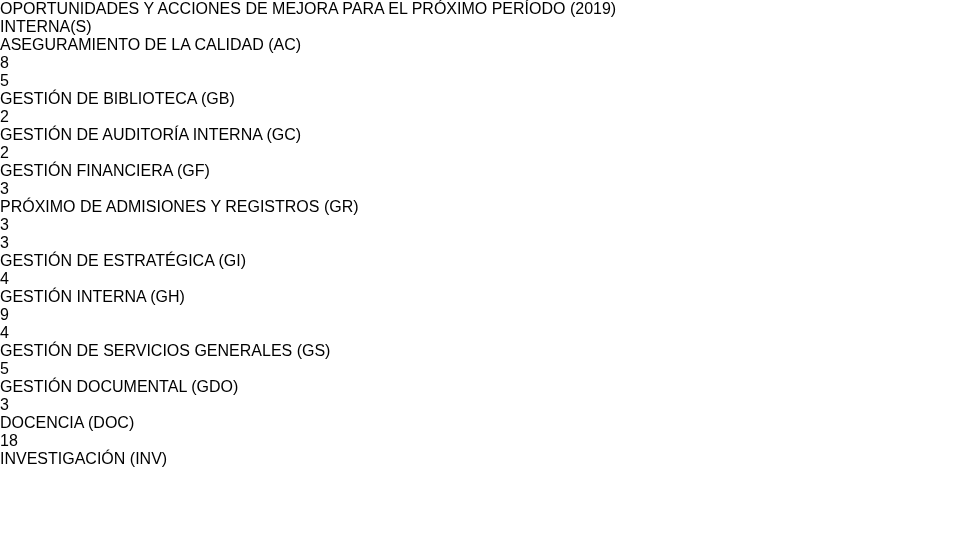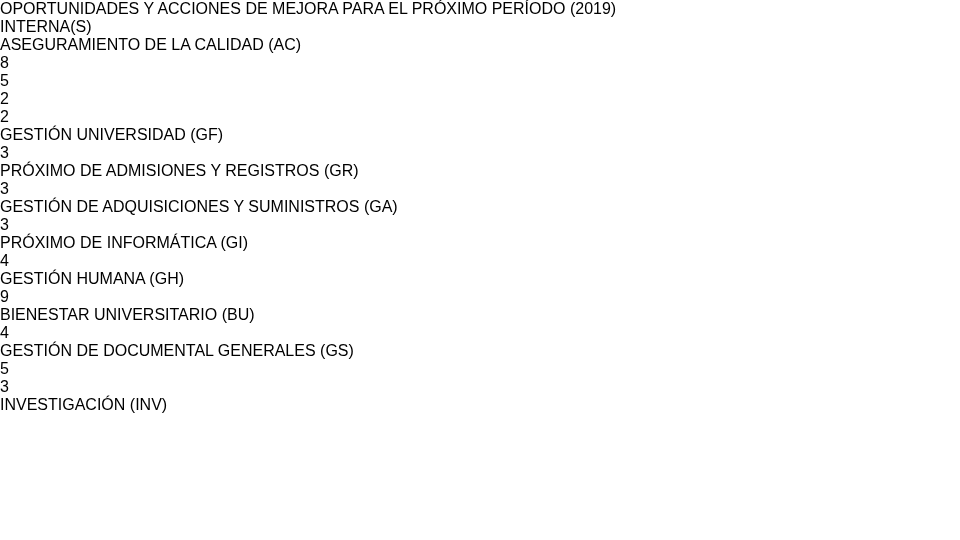--- a/index.html
+++ b/index.html
@@ -74,55 +74,60 @@
     </div>
     <div>
         <div class="trow">
           <div class="tc-p">ASEGURAMIENTO DE LA CALIDAD (AC)</div>
           <div class="tc-a">8</div>
         </div>
         <div class="trow">
           <div class="tc-a">5</div>
         </div>
         <div class="trow">
+          <div class="tc-p">GESTIÓN DE BIBLIOTECA (GB)</div>
           <div class="tc-a">2</div>
         </div>
         <div class="trow">
+          <div class="tc-p">GESTIÓN DE AUDITORÍA INTERNA (GC)</div>
           <div class="tc-a">2</div>
         </div>
         <div class="trow">
-          <div class="tc-p">GESTIÓN UNIVERSIDAD (GF)</div>
+          <div class="tc-p">GESTIÓN FINANCIERA (GF)</div>
           <div class="tc-a">3</div>
         </div>
         <div class="trow">
           <div class="tc-p">PRÓXIMO DE ADMISIONES Y REGISTROS (GR)</div>
           <div class="tc-a">3</div>
         </div>
         <div class="trow">
-          <div class="tc-p">GESTIÓN DE ADQUISICIONES Y SUMINISTROS (GA)</div>
           <div class="tc-a">3</div>
         </div>
         <div class="trow">
-          <div class="tc-p">PRÓXIMO DE INFORMÁTICA (GI)</div>
+          <div class="tc-p">GESTIÓN DE ESTRATÉGICA (GI)</div>
           <div class="tc-a">4</div>
         </div>
         <div class="trow">
-          <div class="tc-p">GESTIÓN HUMANA (GH)</div>
+          <div class="tc-p">GESTIÓN INTERNA (GH)</div>
           <div class="tc-a">9</div>
         </div>
         <div class="trow">
-          <div class="tc-p">BIENESTAR UNIVERSITARIO (BU)</div>
           <div class="tc-a">4</div>
         </div>
         <div class="trow">
-          <div class="tc-p">GESTIÓN DE DOCUMENTAL GENERALES (GS)</div>
+          <div class="tc-p">GESTIÓN DE SERVICIOS GENERALES (GS)</div>
           <div class="tc-a">5</div>
         </div>
         <div class="trow">
+          <div class="tc-p">GESTIÓN DOCUMENTAL (GDO)</div>
           <div class="tc-a">3</div>
+        </div>
+        <div class="trow">
+          <div class="tc-p">DOCENCIA (DOC)</div>
+          <div class="tc-a">18</div>
         </div>
         <div class="trow">
           <div class="tc-p">INVESTIGACIÓN (INV)</div>
         </div>
       </div>
 
   </div>
 
   <div class="red-block red-left"></div>
 

